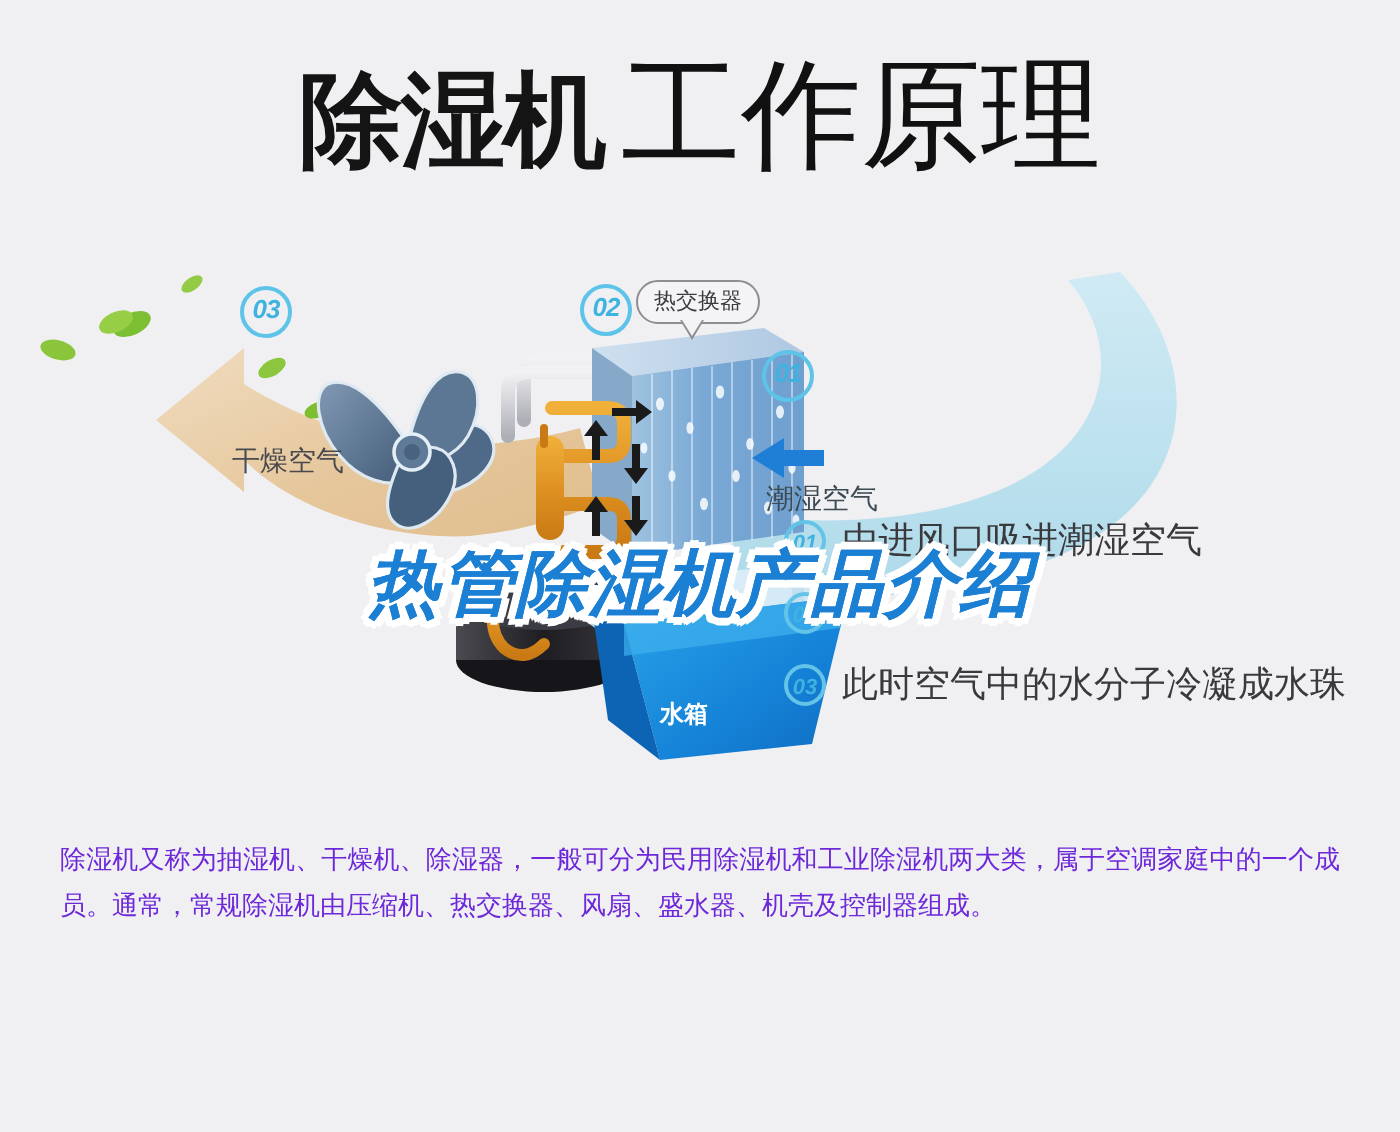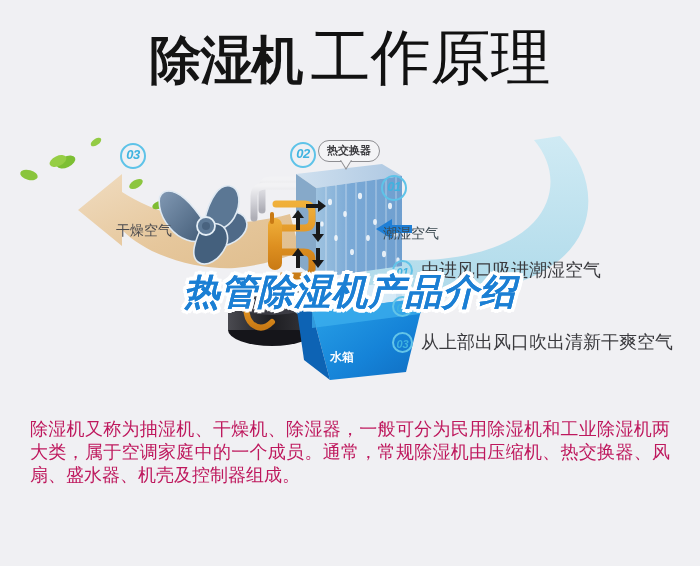--- a/index.html
+++ b/index.html
@@ -41,21 +41,21 @@
     margin-left: 8px;
     vertical-align: baseline;
   }
 
   
   #illustration {
     position: absolute;
     left: 0; top: 118px;
     width: 700px; height: 290px;
   }
-  .abs { position: absolute; font-weight: bold; }
+  .abs { position: absolute; }
 
   
   .step-badge {
     position: absolute;
     width: 24px; height: 24px;
     border-radius: 50%;
     background: #57c2e8;
     color: #ffffff;
     font-size: 13px;
     font-weight: 700;
@@ -182,23 +182,23 @@
     white-space: nowrap;
   }
 
   
   #copy {
     position: absolute;
     left: 30px; top: 418px;
     width: 640px;
   }
   .para {
-    font-size: 18px;
+    font-size: 13px;
     line-height: 23px;
-    color: #be185d;
+    color: #6d28d9;
     margin: 0 0 21px 0;
     text-align: justify;
   }
 </style>
 </head>
 <body>
 
 <div id="page">
 
   <div id="title-block">
@@ -367,36 +367,36 @@
 
     <div class="step-badge hollow abs" style="left:120px; top:25px;">03</div>
     <div class="flow-label" style="left:116px; top:97px;">干燥空气</div>
 
     <div class="step-badge hollow abs" style="left:290px; top:24px;">02</div>
     <div id="callout-hx" class="abs">热交换器</div>
     <div id="callout-tail" class="abs"></div>
     <div id="callout-tail-in" class="abs"></div>
 
     <div class="step-badge hollow abs" style="left:381px; top:57px;">01</div>
-    <div class="flow-label" id="label-humid" style="left:383px; top:100px;text-align:center;">潮湿空气</div>
+    <div class="flow-label" id="label-humid" style="left:383px; top:116px;text-align:center;">潮湿空气</div>
 
     <div id="label-tank">水箱</div>
   </div>
 
   <div id="legend">
     <div class="legend-row">
       <span class="legend-num">01</span>
       <span class="legend-text">由进风口吸进潮湿空气</span>
     </div>
     <div class="legend-row">
       <span class="legend-num">02</span>
     </div>
     <div class="legend-row">
       <span class="legend-num">03</span>
-      <span class="legend-text">从上部出风口吹出清新干爽空气</span>
+      <span class="legend-text">此时空气中的水分子冷凝成水珠</span>
     </div>
   </div>
 
   <div id="banner">热管除湿机产品介绍</div>
   <div id="banner-fill">热管除湿机产品介绍</div>
 
   <div id="copy">
     <p class="para">除湿机又称为抽湿机、干燥机、除湿器，一般可分为民用除湿机和工业除湿机两大类，属于空调家庭中的一个成员。通常，常规除湿机由压缩机、热交换器、风扇、盛水器、机壳及控制器组成。</p>
   </div>
 

